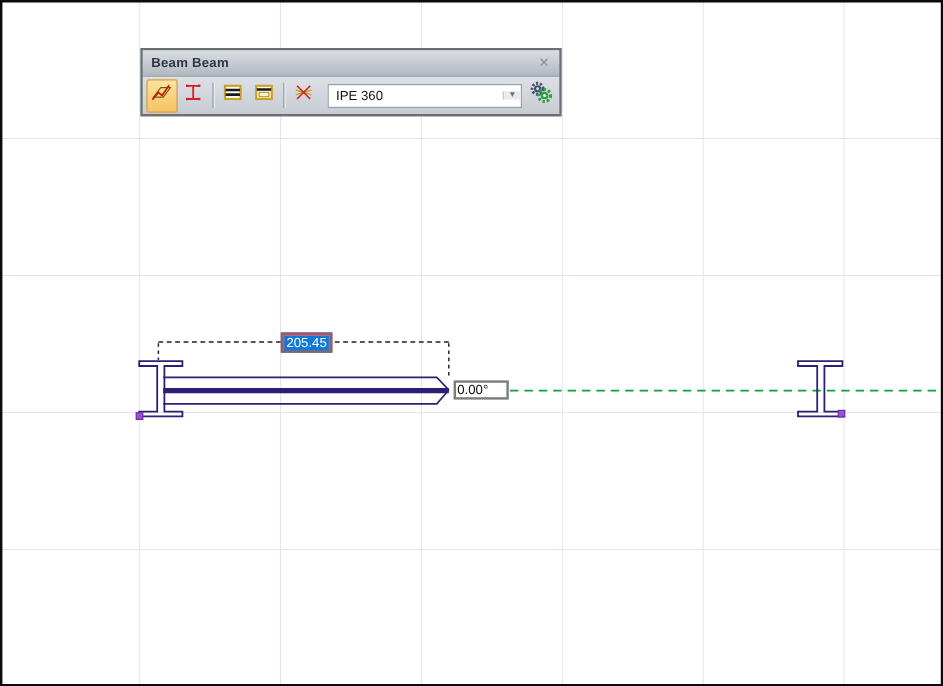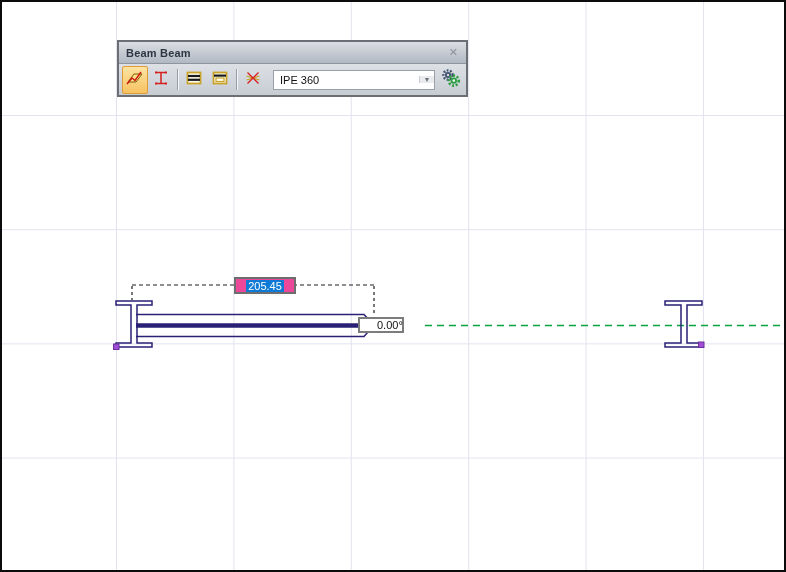--- a/index.html
+++ b/index.html
@@ -31,26 +31,26 @@
   .tb-btn.active{background:linear-gradient(#fde3a2,#f7c261);border-color:#dd9c38;}
   .tb-sep{width:1px;height:21px;background:#979da5;box-shadow:1px 0 0 #f3f5f7;margin:0 3px;flex:0 0 auto;}
   .combo{margin-left:7px;width:182px;height:20px;background:#fff;border:1px solid #9aa0a7;
     display:flex;align-items:center;box-sizing:border-box;}
   .combo .val{flex:1;font-size:11px;color:#101010;display:flex;align-items:center;padding-left:6px;}
   .combo .arrow{width:14px;border-left:1px solid #c9cdd2;background:#e9ebee;
     display:flex;align-items:center;justify-content:center;font-size:7px;color:#6f7379;}
   .gear-btn{width:26px;height:26px;margin-left:5px;display:flex;align-items:center;justify-content:center;}
 
   
-  .dim-box{position:absolute;left:234px;top:277px;width:62px;height:17px;background:#ec4899;
+  .dim-box{position:absolute;left:234px;top:277px;width:43px;height:17px;background:#ec4899;
     border:2px solid #6e6e6e;box-sizing:border-box;display:flex;align-items:center;justify-content:center;}
   .dim-box .sel{background:var(--selection);color:#fff;font-size:11px;line-height:12px;padding:0 2px;white-space:nowrap;}
-  .angle-box{position:absolute;left:358px;top:317px;width:46px;height:16px;background:#fff;
+  .angle-box{position:absolute;left:378px;top:317px;width:46px;height:16px;background:#fff;
     border:2px solid #7c7c7c;box-sizing:border-box;display:flex;align-items:center;
-    padding-left:17px;font-size:11px;color:#101010;}
+    padding-left:1px;font-size:11px;color:#101010;}
 </style>
 </head>
 <body>
 
 <div class="stage">
   <div class="grid"></div>
 
   <svg class="layer" width="786" height="572">
 
     <path d="M132,285 H374" fill="none" stroke-dasharray="4 3" stroke-width="1.2" style="stroke:var(--dimline)"></path>

